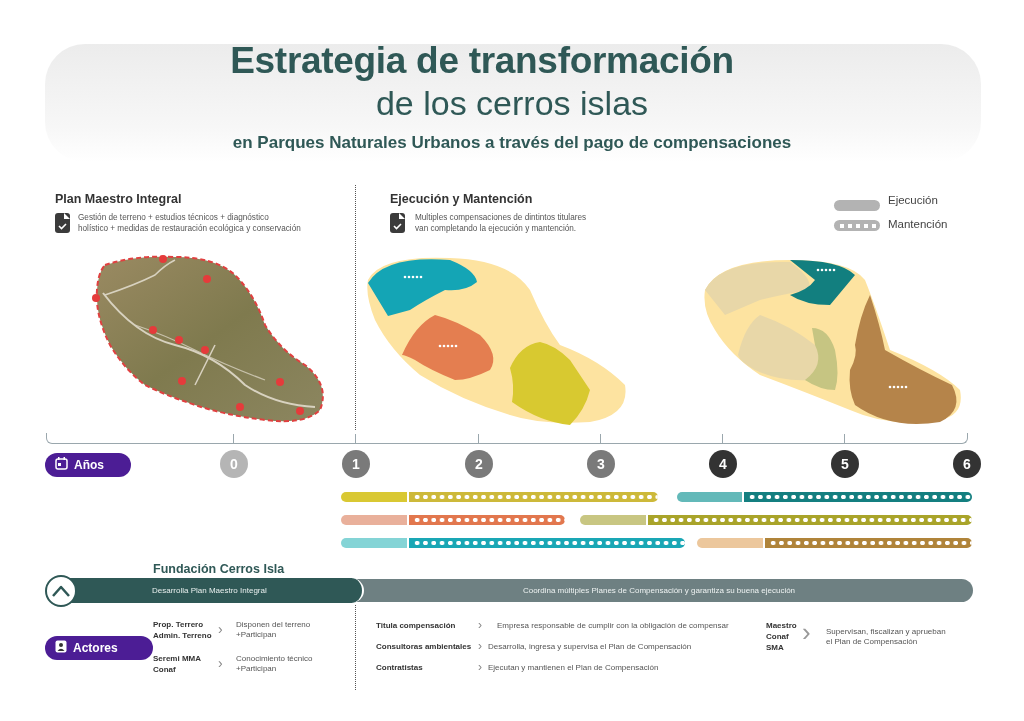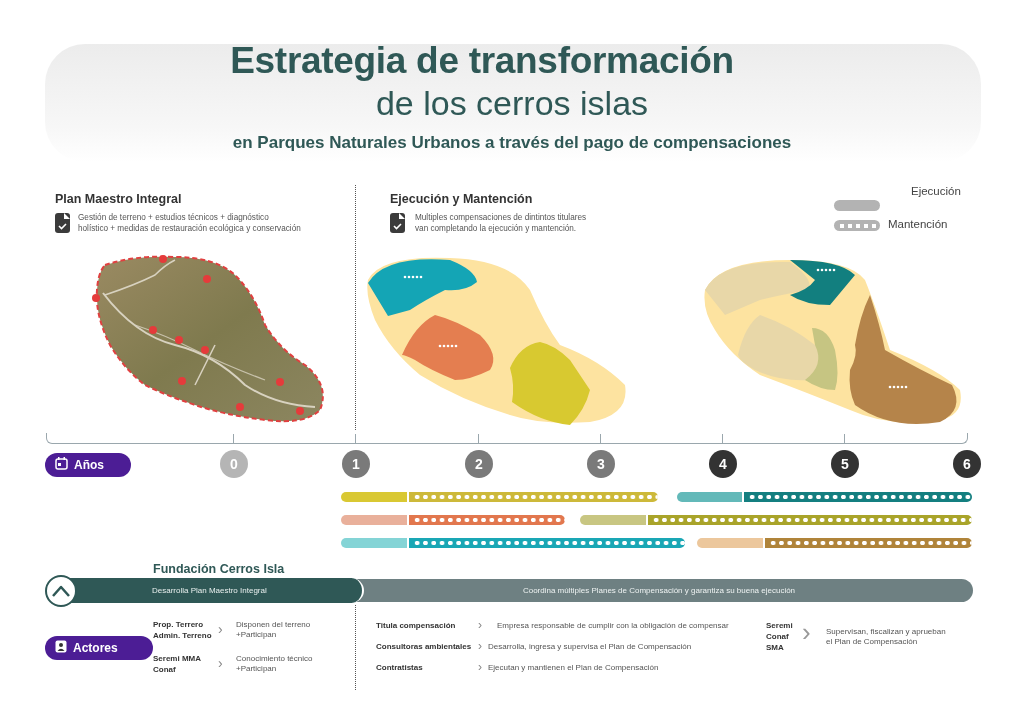--- a/index.html
+++ b/index.html
@@ -87,21 +87,21 @@
       <path d="M9 0 L15 6 L9 6 Z" fill="#fff"></path>
       <path d="M4 13 L6.5 15.5 L11 11" stroke="#fff" stroke-width="1.6" fill="none"></path>
     </svg>
 </div>
 <div class="abs sec-desc" style="left:415px;top:213px;">
   <div>Multiples compensaciones de dintintos titulares</div>
   <div>van completando la ejecución y mantención.</div>
 </div>
 
 <div class="abs legend-pill" style="left:834px;top:200px;background:#b3b3b3;"></div>
-<div class="abs legend-label" style="left:888px;top:185px;margin-left:23px;">Ejecución</div>
+<div class="abs legend-label" style="left:888px;top:194px;">Ejecución</div>
 <div class="abs legend-pill" style="left:834px;top:220px;background:#b3b3b3;display:flex;align-items:center;padding:0 4px;box-sizing:border-box;">
     <div class="dots" style="background-size:8px 6px;"></div>
   </div>
 <div class="abs legend-label" style="left:888px;top:218px;">Mantención</div>
 
 <div class="abs" style="left:360px;top:250px;width:280px;height:180px;">
   <svg width="280" height="180" viewBox="0 0 280 180">
     <path d="M8 30 Q20 5 90 8 Q150 10 170 40 Q185 75 200 95 Q240 110 265 135 Q270 165 230 172 Q180 175 150 165 Q100 150 60 125 Q30 100 15 70 Q5 45 8 30 Z" fill="#fde3a0"></path>
     <path d="M8 33 Q25 5 90 10 Q115 20 117 32 Q105 42 85 40 Q65 50 50 60 L28 66 Z" fill="#14a5b5"></path>
     <g fill="#fff">
@@ -256,21 +256,21 @@
 
 <div class="abs actor-name" style="left:376px;top:641px;">Consultoras ambientales</div>
 <div class="abs chev" style="left:478px;top:639px;font-size:12px;">›</div>
 <div class="abs actor-desc" style="left:488px;top:642px;">Desarrolla, ingresa y supervisa el Plan de Compensación</div>
 
 <div class="abs actor-name" style="left:376px;top:662px;">Contratistas</div>
 <div class="abs chev" style="left:478px;top:660px;font-size:12px;">›</div>
 <div class="abs actor-desc" style="left:488px;top:663px;">Ejecutan y mantienen el Plan de Compensación</div>
 
 <div class="abs actor-name" style="left:766px;top:620px;">
-  <div>Seremi</div>
+  <div>Maestro</div>
   <div>Conaf</div>
   <div>SMA</div>
 </div>
 <div class="abs chev-big" style="left:802px;top:619px;">›</div>
 <div class="abs actor-desc" style="left:826px;top:627px;">
   <div>Supervisan, fiscalizan y aprueban</div>
   <div>el Plan de Compensación</div>
 </div>
 
 </body></html>

